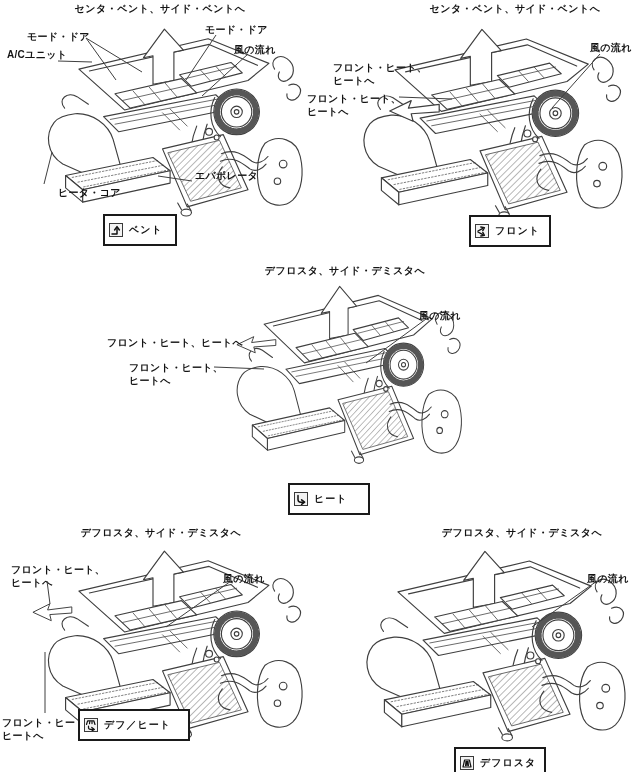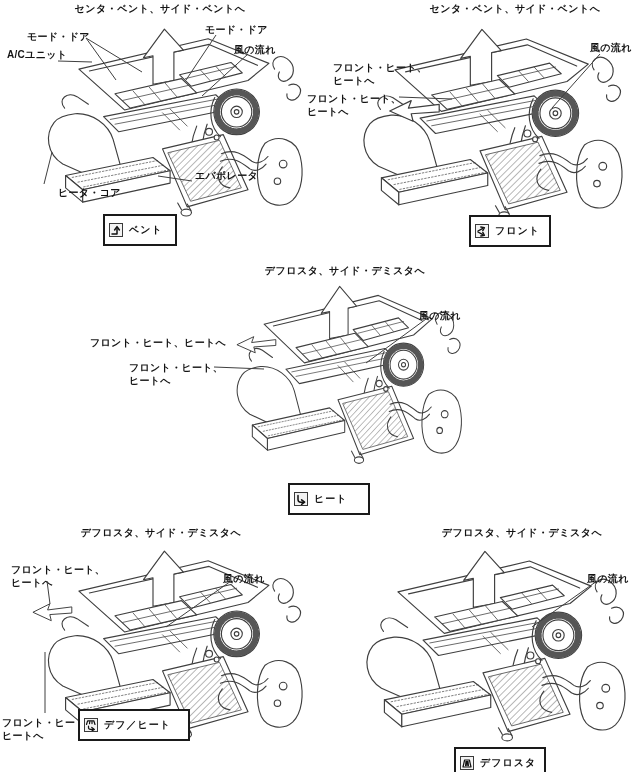--- a/index.html
+++ b/index.html
@@ -159,21 +159,21 @@
 
   
   <div class="diag">
     <div class="hdr" style="left:245px;top:264px;width:200px;">デフロスタ、サイド・デミスタへ</div>
     <svg class="unit" style="left:212px;top:272px;" width="252" height="198" viewBox="0 0 300 220" preserveAspectRatio="none">
         <use href="#hvac"></use>
       </svg>
     <svg class="exarrow" style="left:234px;top:333px;" width="44" height="22" viewBox="0 0 60 30" preserveAspectRatio="none">
         <use href="#arrowL"></use>
       </svg>
-    <div class="lbl" style="left:90px;top:336px;">フロント・ヒート、ヒートへ</div>
+    <div class="lbl" style="left:107px;top:336px;">フロント・ヒート、ヒートへ</div>
     <div class="lbl" style="left:129px;top:361px;">フロント・ヒート、
 ヒートへ</div>
     <div class="lbl" style="left:419px;top:309px;">風の流れ</div>
     <div class="modebox" style="left:288px;top:483px;min-width:82px;">
       <span class="ic">
         <svg width="12" height="12" viewBox="0 0 12 12" fill="none" stroke="#111" stroke-width="1.5" stroke-linecap="round" stroke-linejoin="round" aria-label="heat-foot-arrow-icon">
             <path d="M3,2.5 L3,6.5 Q3,9.2 5.8,9.2 L8.6,9.2"></path>
             <path d="M6.6,6.8 L9.6,9.2 L6.6,11.4"></path>
           </svg>
       </span>

